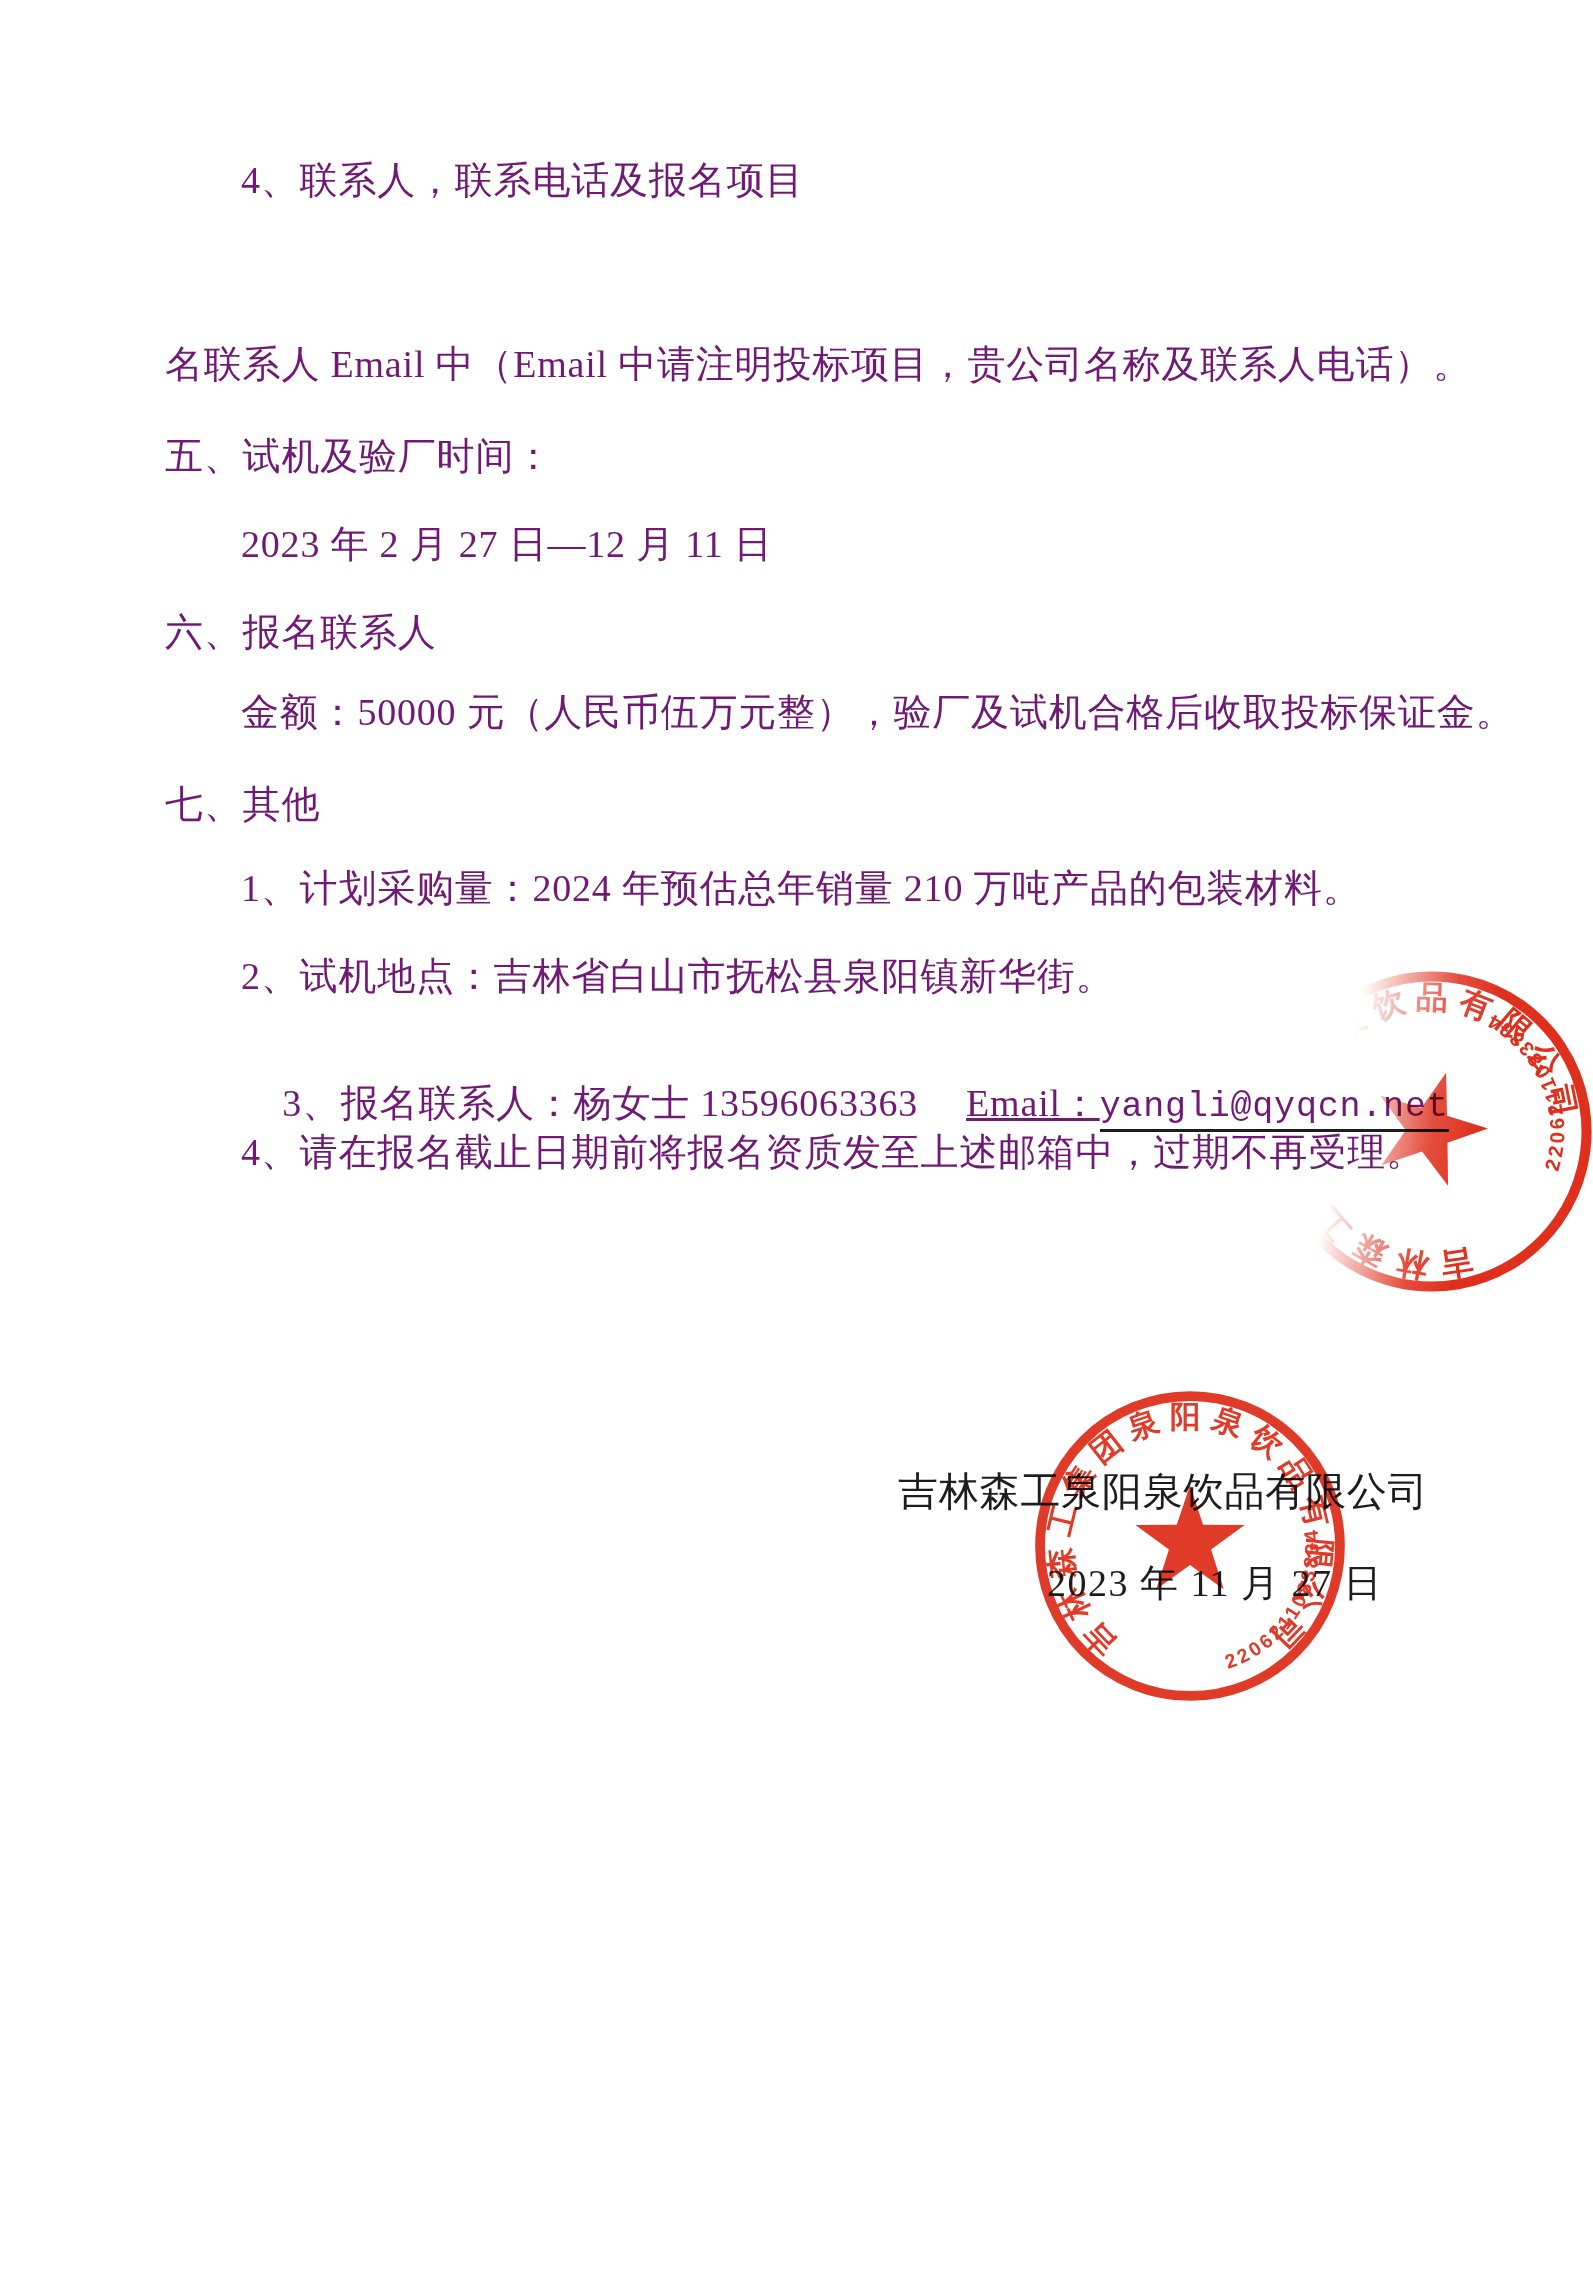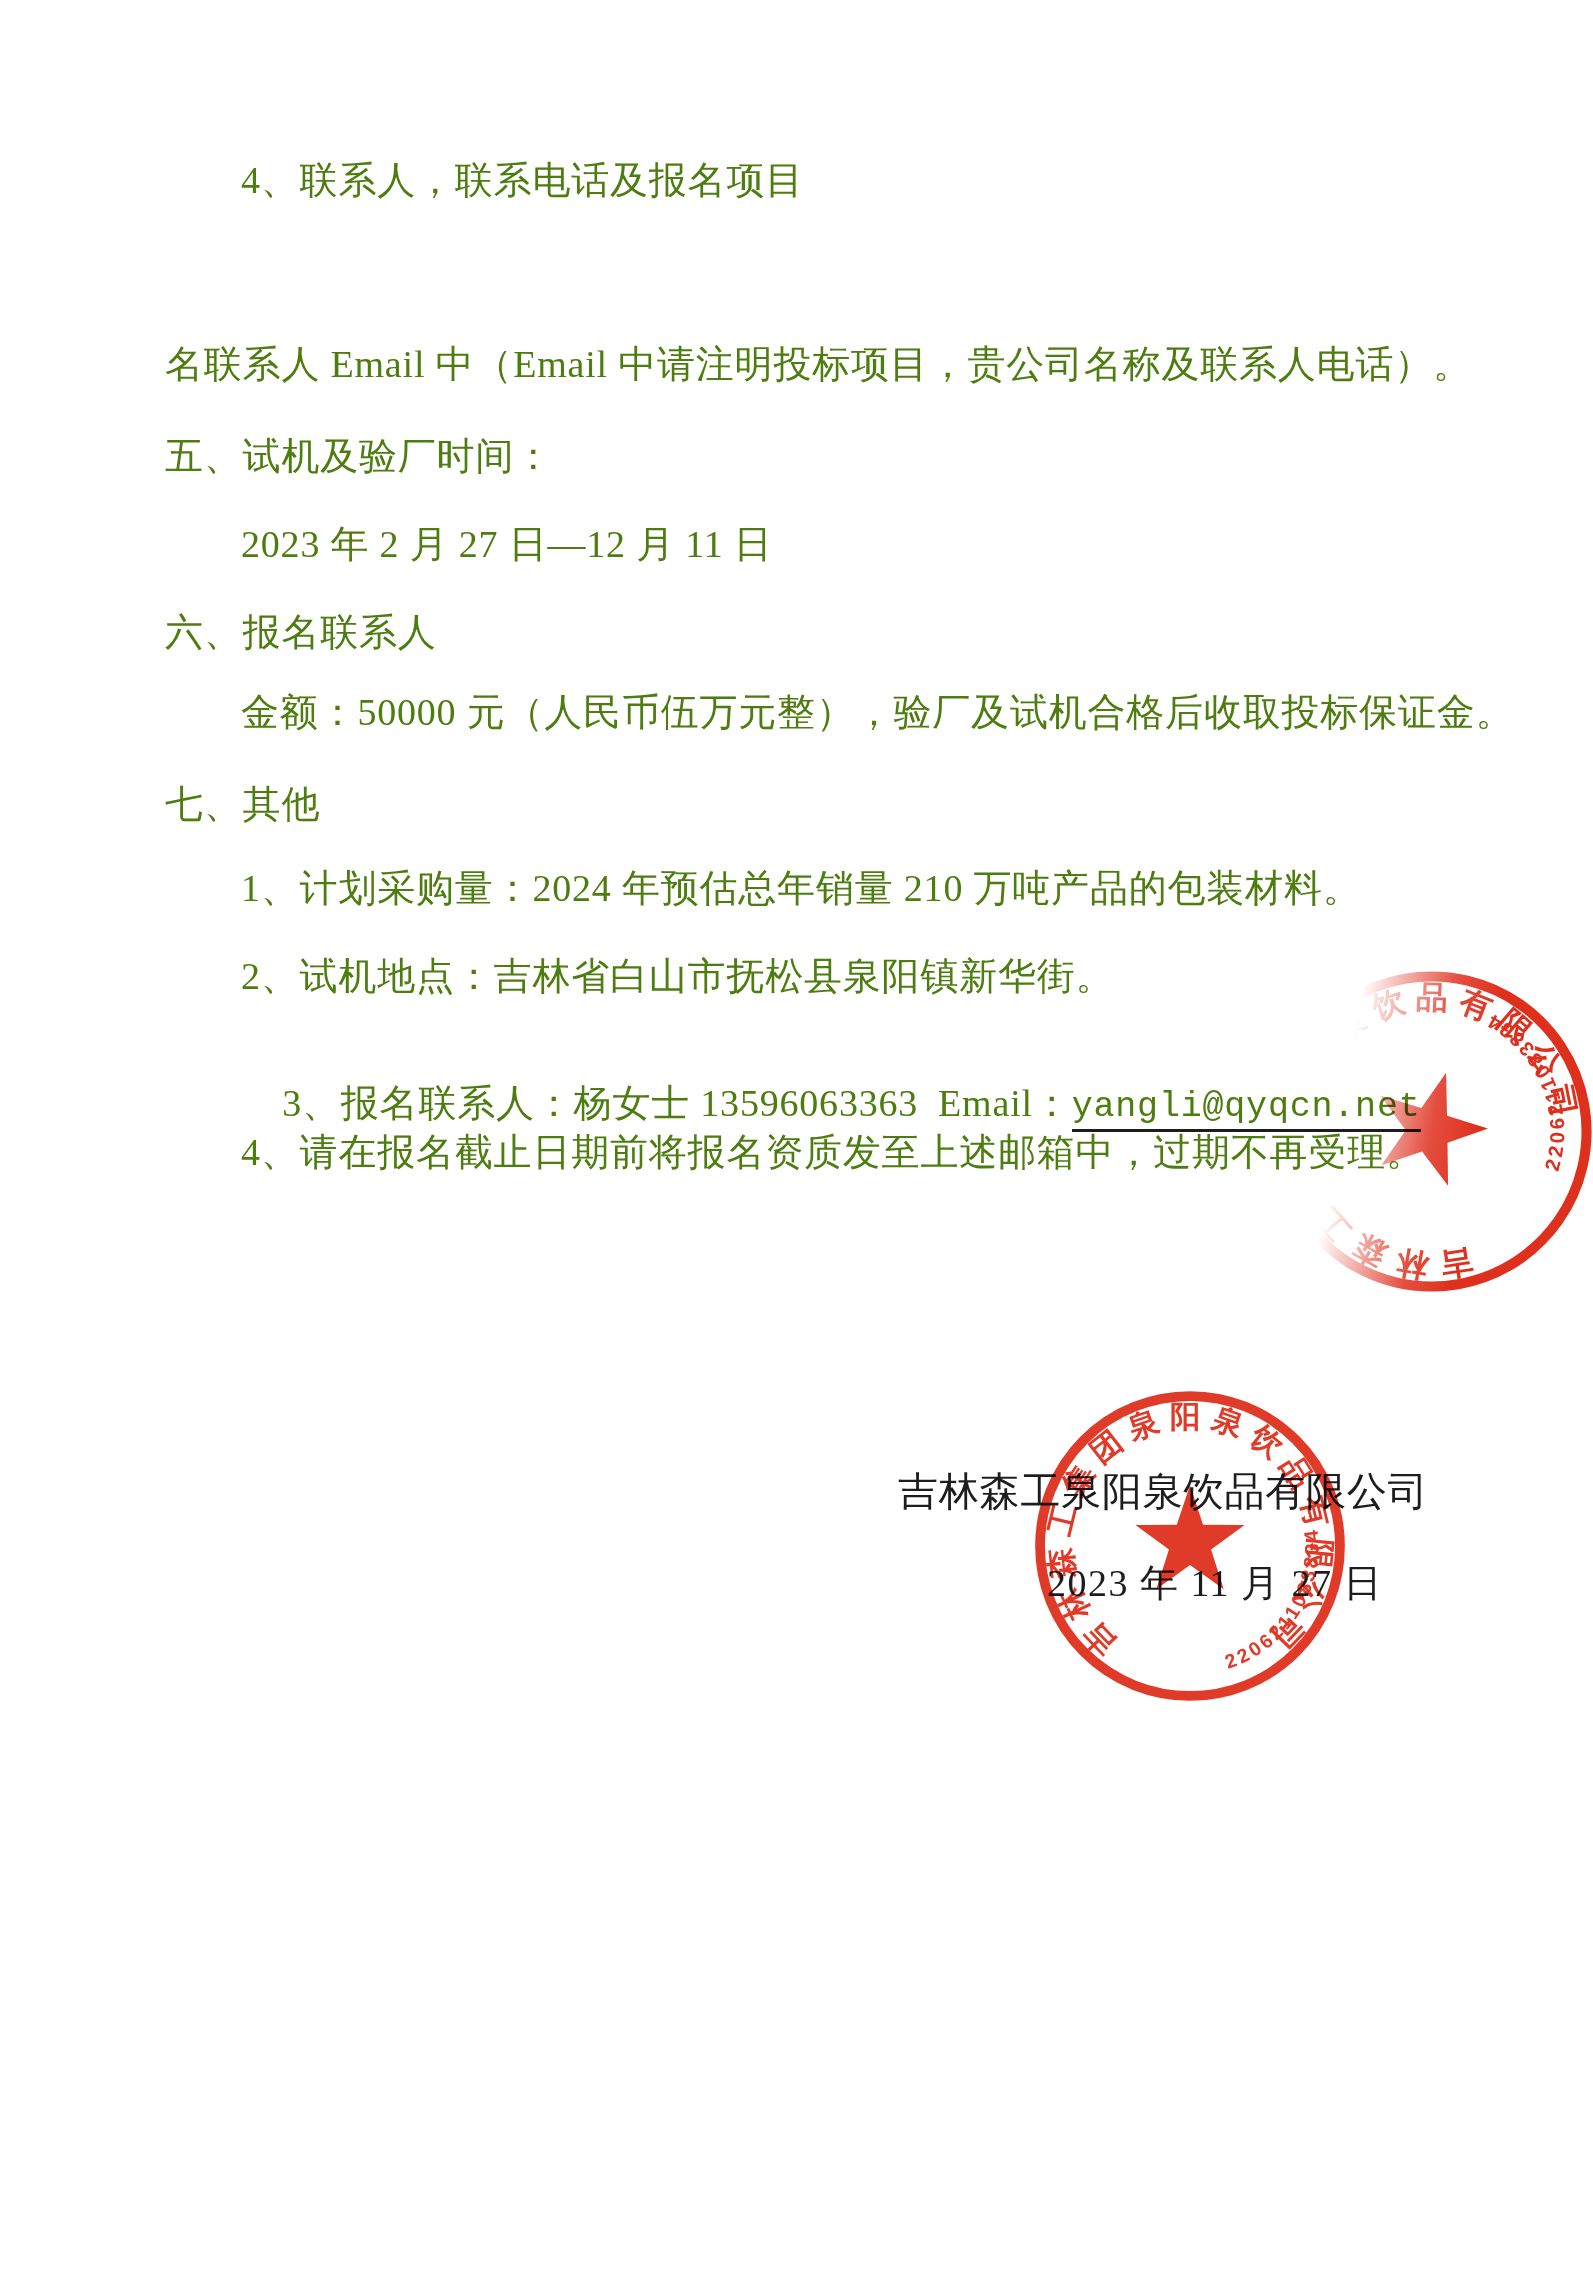--- a/index.html
+++ b/index.html
@@ -13,25 +13,25 @@
   }
   .page{position:absolute;inset:0;}
   
   .line{
     position:absolute;
     left:165px;
     font-size:38px;
     line-height:46px;
     white-space:pre;
     letter-spacing:0.8px;
-    color:#4d7c0f;
+    color:#701a75;
     z-index:2;
   }
   .ind{left:241px;}
-  .email-label{margin-left:20px;}
+  .email-label{margin-left:48px;text-decoration:underline;}
   .email-underline{
     border-bottom:3.1px solid #1d1d1d;
     padding-bottom:2.3px;
     font-family:"Liberation Mono","DejaVu Sans Mono",monospace;
     font-size:35px;
   }
   
   .sig-company{
     position:absolute;top:1464px;left:898px;
     font-size:40px;letter-spacing:0.8px;white-space:pre;z-index:2;

